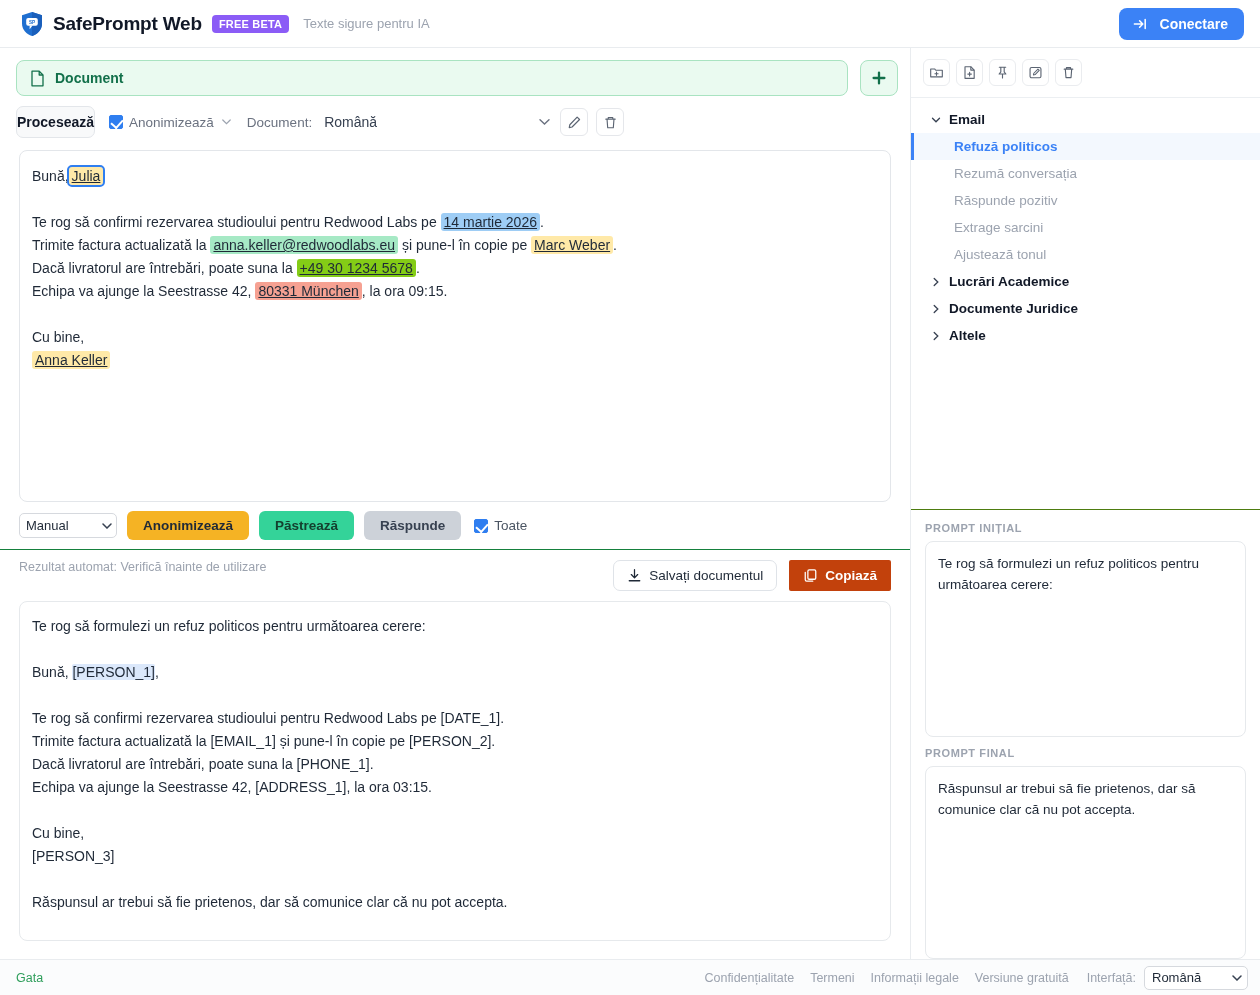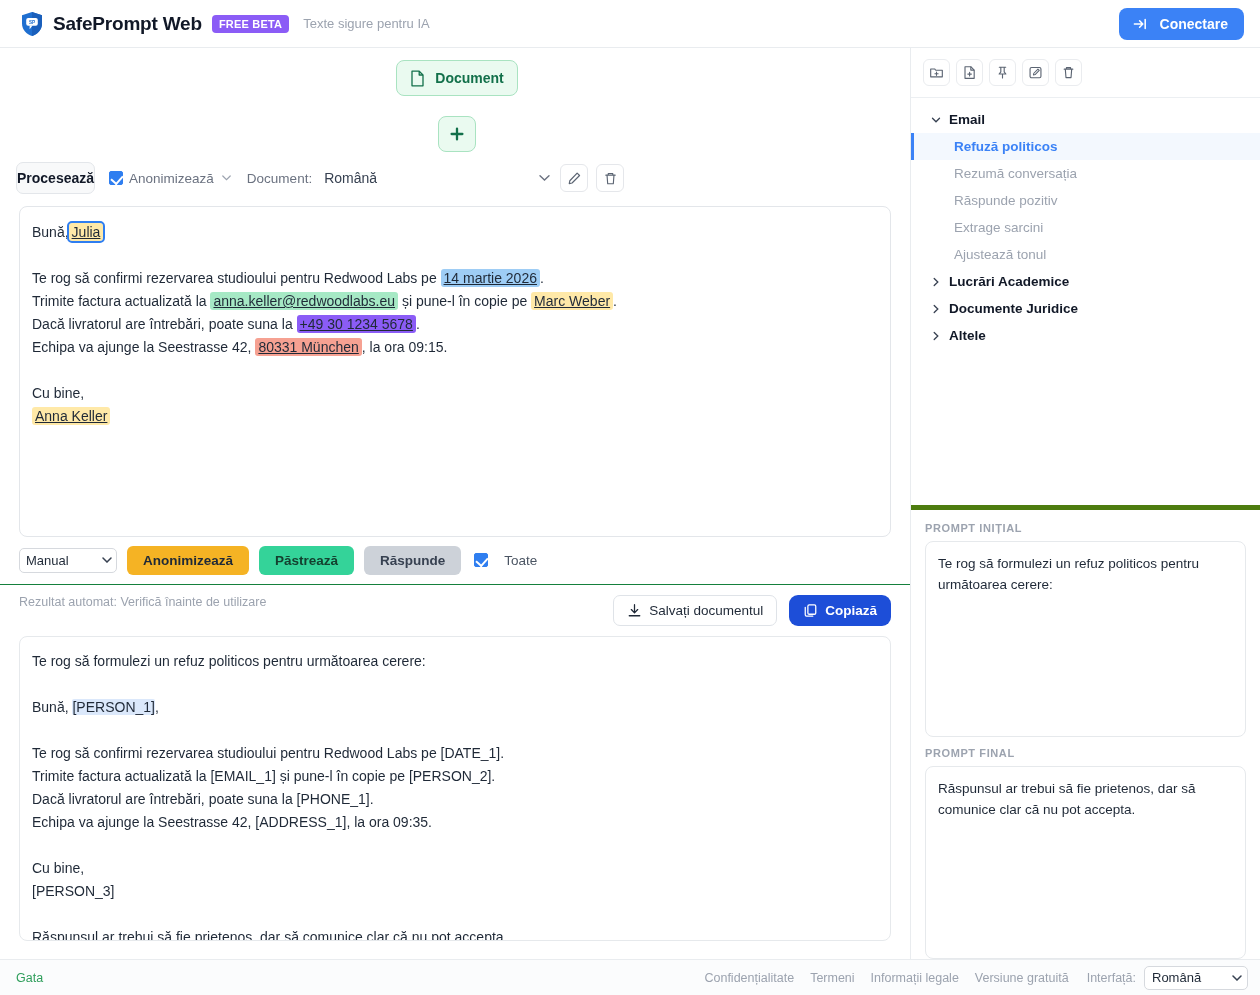--- a/index.html
+++ b/index.html
@@ -49,23 +49,22 @@
   .body-split { flex: 1 1 auto; display: flex; min-height: 0; background:#fff;}
   .left-pane { width: 910px; min-width: 910px; display: flex; flex-direction: column; min-height: 0; }
   .right-pane {
     flex: 1 1 auto; display: flex; flex-direction: column;
     border-left: 1px solid #e9ecef; min-height: 0;
     background: #fff;
   }
 
   
   .tabstrip {
-    display: flex; align-items: center; gap: 20px;
+    display: flex; align-items: center; gap: 12px;
     padding: 12px 12px 10px 16px;
-    flex-direction: column;
   }
   .doc-tab {
     flex: 1 1 auto;
     height: 36px;
     display: flex; align-items: center; gap: 10px;
     background: #eafaf0;
     border: 1px solid #a9e3c1;
     border-radius: 8px;
     padding: 0 13px;
     cursor: pointer;
@@ -141,21 +140,21 @@
     overflow: hidden;
     position: relative;
   }
   .editor-text { font-size: 14px; line-height: 23px; color: #1f2937; white-space: pre-wrap; }
   .editor-text .ln { display: block; min-height: 23px; }
 
   mark { border-radius: 3px; padding: 1px 3px; color: #1f2937; text-decoration: underline; }
   mark.m-person  { background: #ffe9a8; }
   mark.m-date    { background: #9ecdf5; }
   mark.m-email   { background: #a6e9c5; }
-  mark.m-phone   { background: #8b5cf6; }
+  mark.m-phone   { background: #84cc16; }
   mark.m-addr    { background: #f6a192; }
   mark.m-sel     { background: #ffe9a8; outline: 2px solid #2f7ef0; border-radius: 3px; }
 
   
   .action-row {
     display: flex; align-items: center; gap: 10px;
     padding: 9px 19px 9px 19px;
   }
   .mode-select-wrap { position: relative; flex: none; }
   .mode-select {
@@ -168,42 +167,42 @@
   .mode-select-chev { position:absolute; right: 5px; top: 50%; transform: translateY(-50%); pointer-events:none; color:#374151; }
   .pill {
     border: none; border-radius: 6px;
     font-size: 13.5px; font-weight: bold;
     padding: 7px 16px; cursor: pointer;
     font-family: "Liberation Sans", sans-serif;
   }
   .pill-anon  { background: #f5b324; color: #1f2937; }
   .pill-keep  { background: #34d399; color: #14402f; }
   .pill-reset { background: #cdd2d9; color: #374151; }
-  .all-wrap { display: flex; align-items: center; gap: 16px; margin-left: 3px; cursor: pointer; }
+  .all-wrap { display: flex; align-items: center; gap: 6px; margin-left: 3px; cursor: pointer; }
   .all-label { font-size: 13.5px; color: #4b5563; }
 
   
   .result-header {
     display: flex; align-items: flex-start;
     border-top: 1px solid #15803d;
     padding: 10px 19px;
     background: #fff;
   }
   .result-note { font-size: 12.5px; color: #9ca3af; }
   .result-spacer { flex: 1 1 auto; }
   .btn-save {
     display:flex; align-items:center; gap: 7px;
     background: #fff; border: 1px solid #dfe3e8; border-radius: 7px;
     font-size: 13.5px; color: #1f2937; font-weight: normal;
     padding: 7px 13px; cursor: pointer;
     font-family: "Liberation Sans", sans-serif;
   }
   .btn-copy {
     display:flex; align-items:center; gap: 7px;
-    background: #1d4ed8; border: none; border-radius: 9px;
+    background: #c2410c; border: none; border-radius: 2px;
     font-size: 13.5px; color: #fff; font-weight: bold;
     padding: 8px 14px; cursor: pointer; margin-left: 12px;
     font-family: "Liberation Sans", sans-serif;
   }
   .btn-save svg, .btn-copy svg { display:block; }
 
   .output-box {
     margin: 0 19px;
     flex: 1 1 auto; min-height: 0;
     border: 1px solid #e6e9ec; border-radius: 8px;
@@ -237,21 +236,21 @@
   .tree-item {
     padding: 6px 0 6px 40px; font-size: 13.5px; color: #9ca3af; cursor: pointer;
     border-left: 3px solid transparent;
   }
   .tree-item.active {
     background: #f3f8fe; color: #3b82f6; font-weight: bold;
     border-left: 3px solid #3b82f6;
   }
   .right-spacer { flex: 1 1 auto; min-height: 0; }
 
-  .prompt-section { border-top: 5px solid #4d7c0f; padding: 12px 14px 0 14px; }
+  .prompt-section { border-top: 1px solid #4d7c0f; padding: 12px 14px 0 14px; }
   .prompt-section.second { border-top: none; padding-top: 10px; }
   .prompt-label {
     font-size: 11px; font-weight: bold; letter-spacing: 0.6px;
     color: #9ca3af; text-transform: uppercase; margin-bottom: 7px;
   }
   .prompt-box {
     border: 1px solid #e6e9ec; border-radius: 8px;
     background: #fff; padding: 11px 12px;
     font-size: 13.5px; line-height: 21px; color: #1f2937;
   }
@@ -397,21 +396,21 @@
 
       <div class="output-box">
         <div class="output-text" id="output-text">
             <span class="ln"><span>Te rog să formulezi un refuz politicos pentru următoarea cerere:</span></span>
             <span class="ln">&nbsp;</span>
             <span class="ln"><span>Bună, </span><span class="tok-sel">[PERSON_1]</span><span>,</span></span>
             <span class="ln">&nbsp;</span>
             <span class="ln"><span>Te rog să confirmi rezervarea studioului pentru Redwood Labs pe [DATE_1].</span></span>
             <span class="ln"><span>Trimite factura actualizată la [EMAIL_1] și pune-l în copie pe [PERSON_2].</span></span>
             <span class="ln"><span>Dacă livratorul are întrebări, poate suna la [PHONE_1].</span></span>
-            <span class="ln"><span>Echipa va ajunge la Seestrasse 42, [ADDRESS_1], la ora 09:35.</span></span>
+            <span class="ln"><span>Echipa va ajunge la Seestrasse 42, [ADDRESS_1], la ora 03:15.</span></span>
             <span class="ln">&nbsp;</span>
             <span class="ln"><span>Cu bine,</span></span>
             <span class="ln"><span>[PERSON_3]</span></span>
             <span class="ln">&nbsp;</span>
             <span class="ln"><span>Răspunsul ar trebui să fie prietenos, dar să comunice clar că nu pot accepta.</span></span>
           </div>
       </div>
       <div class="bottom-pad"></div>
     </div>
 

